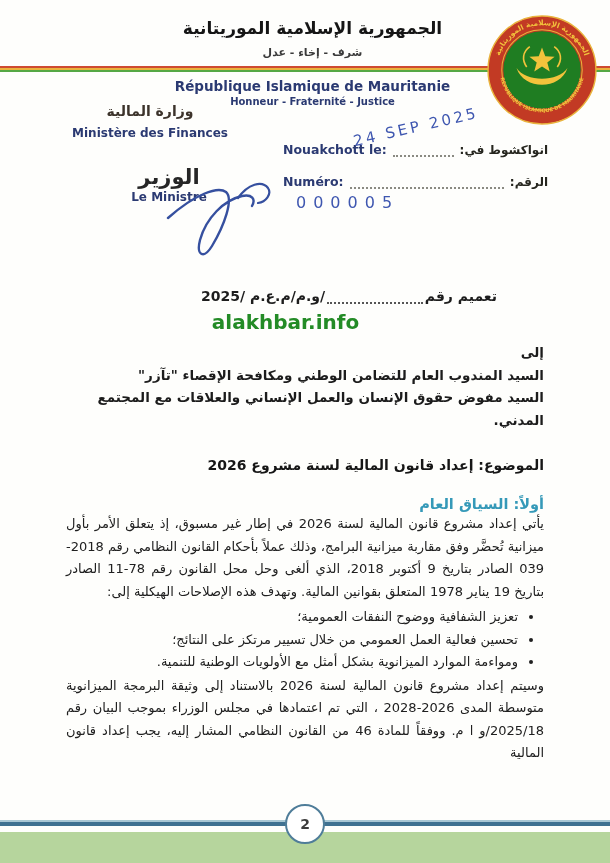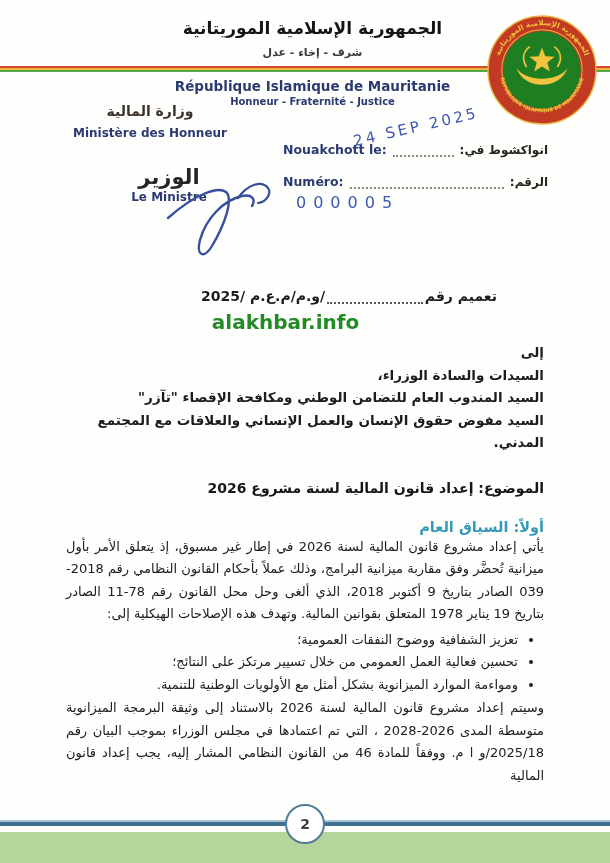--- a/index.html
+++ b/index.html
@@ -88,21 +88,21 @@
       <textPath href="#arcBot" startOffset="50%" text-anchor="middle">REPUBLIQUE ISLAMIQUE DE MAURITANIE</textPath>
     </text>
     <polygon fill="#f2c33c" points="55,33 58.2,41.5 67.4,42 60.2,47.7 62.6,56.5 55,51.5 47.4,56.5 49.8,47.7 42.6,42 51.8,41.5"></polygon>
     <path fill="#f2c33c" d="M30,53 C37,75 73,75 80,53 C71,67 39,67 30,53 Z"></path>
     <path d="M40,52 C35,45 36,37 43,32" stroke="#f2c33c" stroke-width="1.6" fill="none"></path>
     <path d="M70,52 C75,45 74,37 67,32" stroke="#f2c33c" stroke-width="1.6" fill="none"></path>
   </svg>
 
   <div class="ministry">
     <div class="ar" dir="rtl">وزارة المالية</div>
-    <div class="fr">Ministère des Honneur</div>
+    <div class="fr">Ministère des Finances</div>
   </div>
   <div class="minister">
     <div class="ar" dir="rtl">الوزير</div>
     <div class="fr">Le Ministre</div>
   </div>
   <svg class="signature" viewBox="0 0 150 100">
     <path d="M18,52 C45,28 68,20 76,26 C84,33 74,60 62,80 C54,93 46,90 50,74 C56,52 74,34 92,30 C102,28 106,33 102,40" fill="none" stroke="#36509f" stroke-width="2.4" stroke-linecap="round"></path>
     <path d="M88,32 C98,18 112,14 118,22 C122,28 116,36 108,37" fill="none" stroke="#36509f" stroke-width="2.2" stroke-linecap="round"></path>
   </svg>
 
@@ -123,21 +123,20 @@
 
   <div class="circular-row">
     <span class="lbl">تعميم رقم</span>
     <span class="dots"></span>
     <span class="lbl">/و.م/م.ع.م /2025</span>
   </div>
   <div class="watermark">alakhbar.info</div>
 
   <div class="content">
     <div class="recipient">إلى</div>
-    <div class="recipient">السيدات والسادة الوزراء،</div>
     <div class="recipient">السيد المندوب العام للتضامن الوطني ومكافحة الإقصاء "تآزر"</div>
     <div class="recipient">السيد مفوض حقوق الإنسان والعمل الإنساني والعلاقات مع المجتمع المدني.</div>
 
     <div class="subject">الموضوع: إعداد قانون المالية لسنة مشروع 2026</div>
     <div class="section-heading">أولاً: السياق العام</div>
 
     <div class="para">يأتي إعداد مشروع قانون المالية لسنة 2026 في إطار غير مسبوق، إذ يتعلق الأمر بأول ميزانية تُحضَّر وفق مقاربة ميزانية البرامج، وذلك عملاً بأحكام القانون النظامي رقم 2018-039 الصادر بتاريخ 9 أكتوبر 2018، الذي ألغى وحل محل القانون رقم 78-11 الصادر بتاريخ 19 يناير 1978 المتعلق بقوانين المالية. وتهدف هذه الإصلاحات الهيكلية إلى:</div>
     <ul class="bullets">
       <li>تعزيز الشفافية ووضوح النفقات العمومية؛</li>
       <li>تحسين فعالية العمل العمومي من خلال تسيير مرتكز على النتائج؛</li>

